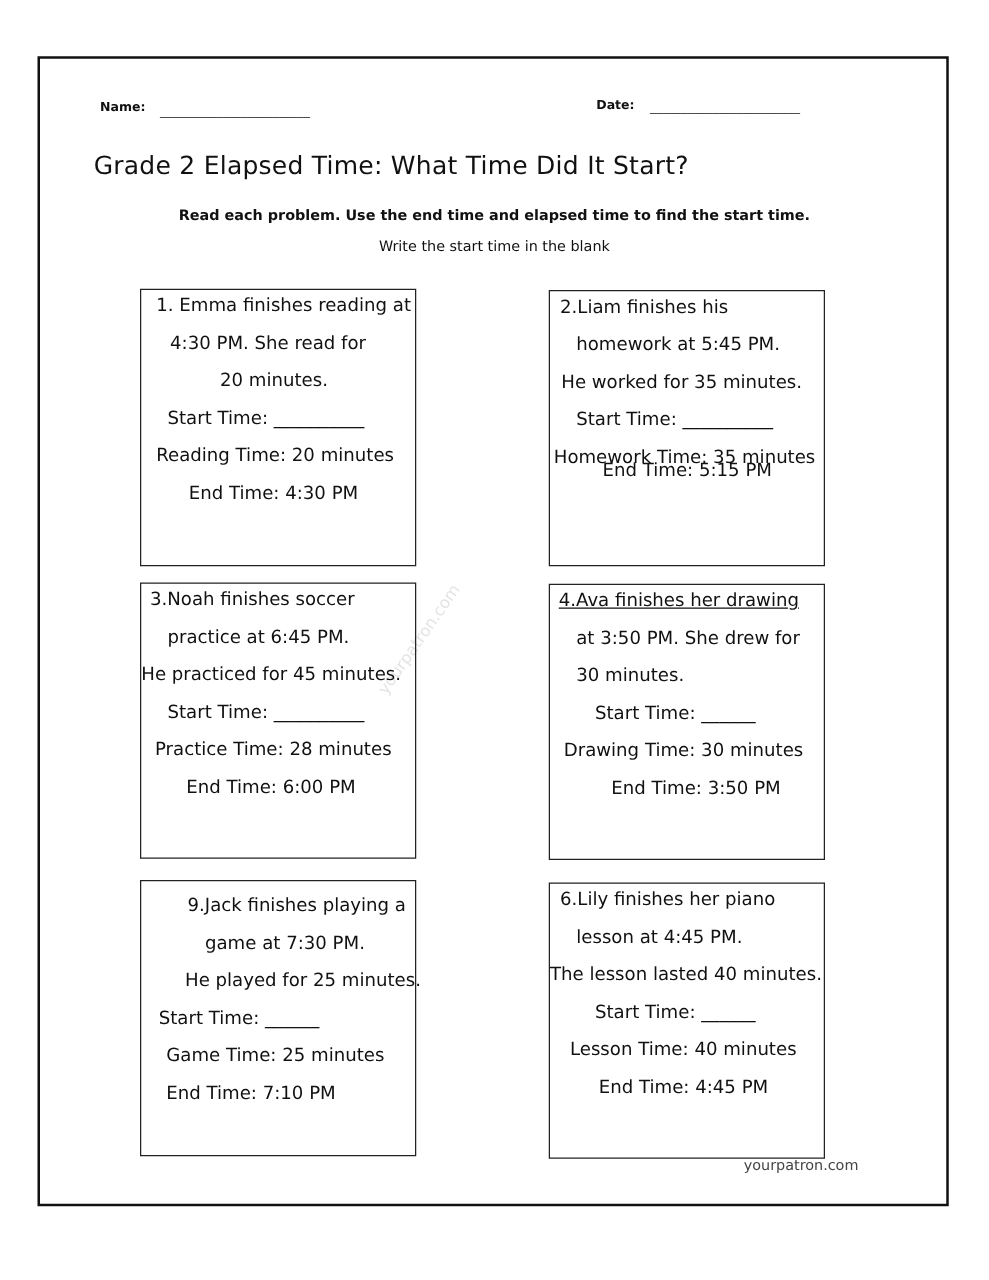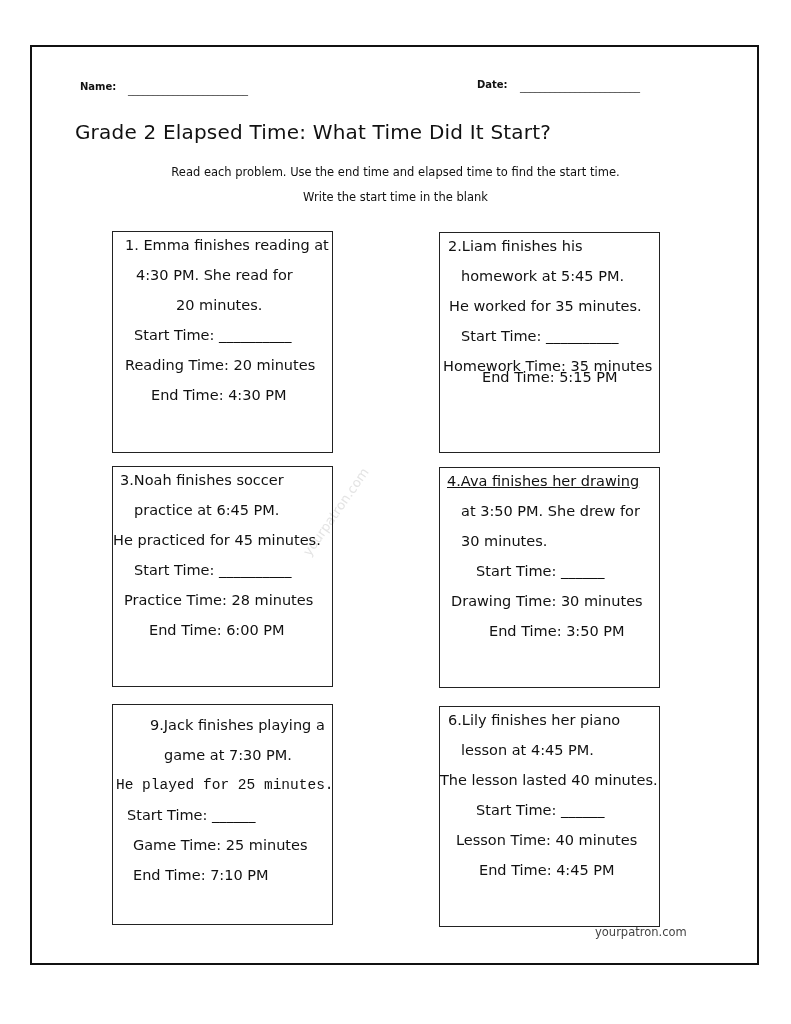--- a/index.html
+++ b/index.html
@@ -62,20 +62,21 @@
       font-size: 20px;
       letter-spacing: 0.2px;
     }
     .instr1 {
       position: absolute;
       left: 0;
       top: 165px;
       width: 791px;
       text-align: center;
       font-size: 11.5px;
+      font-weight: bold;
     }
     .instr2 {
       position: absolute;
       left: 0;
       top: 190px;
       width: 791px;
       text-align: center;
       font-size: 11.5px;
     }
     .box {
@@ -152,21 +153,21 @@
 <div class="line" style="left:447px; top:472px;text-decoration:underline;">4.Ava finishes her drawing</div>
 <div class="line" style="left:461px; top:502px;">at 3:50 PM. She drew for</div>
 <div class="line" style="left:461px; top:532px;">30 minutes.</div>
 <div class="line" style="left:476px; top:562px;">Start Time: ______</div>
 <div class="line" style="left:451px; top:592px;">Drawing Time: 30 minutes</div>
 <div class="line" style="left:478px; top:622px;margin-left:11px;">End Time: 3:50 PM</div>
 
 <div class="box" style="left:112px; top:704px; width:221px; height:221px;"></div>
 <div class="line" style="left:150px; top:716px;">9.Jack finishes playing a</div>
 <div class="line" style="left:164px; top:746px;">game at 7:30 PM.</div>
-<div class="line" style="left:116px; top:776px;font-family:Liberation Mono, monospace;">He played for 25 minutes.</div>
+<div class="line" style="left:148px; top:776px;">He played for 25 minutes.</div>
 <div class="line" style="left:127px; top:806px;">Start Time: ______</div>
 <div class="line" style="left:133px; top:836px;">Game Time: 25 minutes</div>
 <div class="line" style="left:133px; top:866px;">End Time: 7:10 PM</div>
 
 <div class="box" style="left:439px; top:706px; width:221px; height:221px;"></div>
 <div class="line" style="left:448px; top:711px;">6.Lily finishes her piano</div>
 <div class="line" style="left:461px; top:741px;">lesson at 4:45 PM.</div>
 <div class="line" style="left:440px; top:771px;">The lesson lasted 40 minutes.</div>
 <div class="line" style="left:476px; top:801px;">Start Time: ______</div>
 <div class="line" style="left:456px; top:831px;">Lesson Time: 40 minutes</div>

